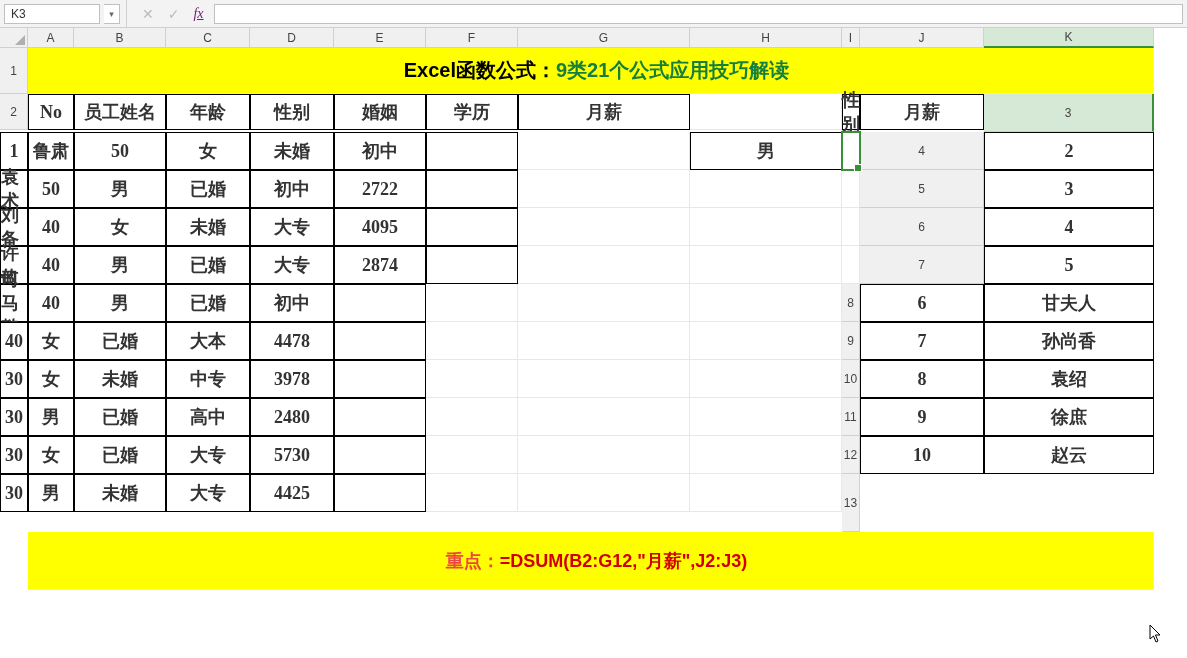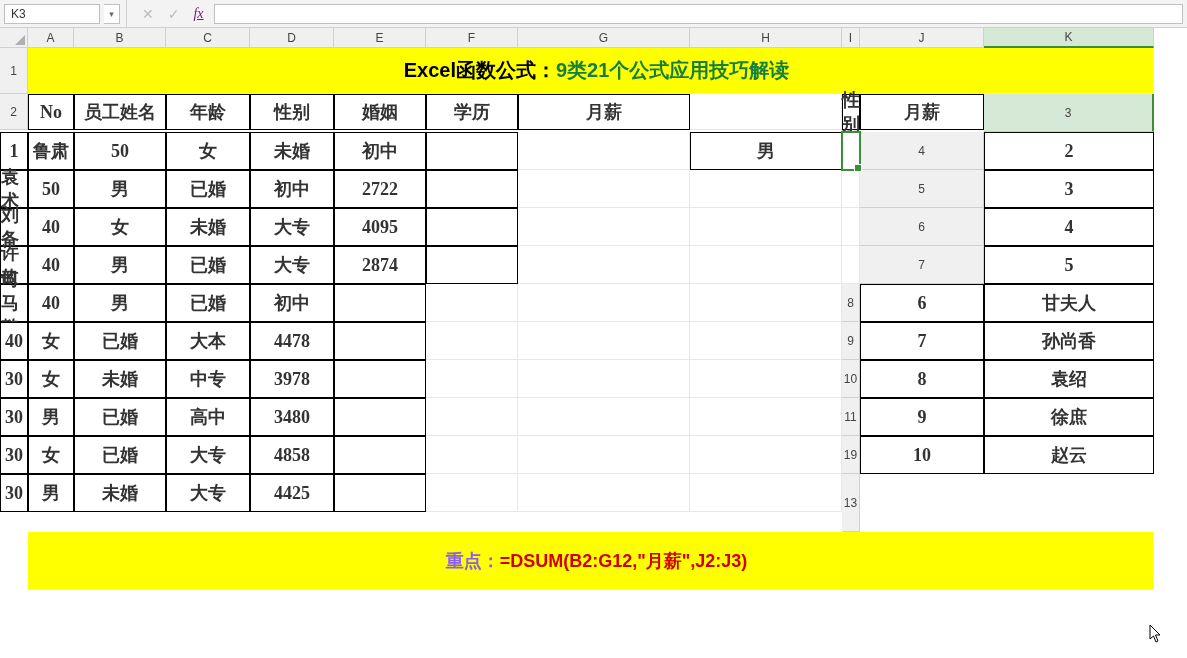--- a/index.html
+++ b/index.html
@@ -34,21 +34,21 @@
   .r-band { height:58px;text-align:right; }
 
   .yellow { background:#ffff00 !important;padding-left:12px; }
   .bthick { border:1px solid #000 !important; }
   .bold { font-weight:bold; }
   .title-text { font-size:20px; }
   .title-black { color:#000; }
   .title-red { color:#15803d;text-align:center; }
   .tbl { font-family: SimSun, "宋体", serif; font-size:18px; }
   .band-text { font-size:18px; font-weight:bold; }
-  .band-black { color:#8b5cf6;font-family:Liberation Mono, monospace;}
+  .band-black { color:#ef4444;font-family:Liberation Mono, monospace;}
   .band-red { color:#d00000;}
 
   .active-cell { outline:2px solid #3a8f3a; outline-offset:-1px; position:relative;}
   .active-cell::after { content:""; position:absolute; right:-3px; bottom:-3px; width:6px;height:6px;background:#3a8f3a;border:1px solid #fff;}
 
   .cursor { position:fixed; bottom:14px; right:24px; width:14px; height:20px; pointer-events:none;}
 </style>
 </head>
 <body>
 
@@ -177,38 +177,38 @@
     <div class="cell r-data"></div>
     <div class="cell r-data"></div>
     <div class="cell r-data"></div>
     <div class="rowhdr r-data">10</div>
     <div class="cell r-data bthick bold tbl">8</div>
     <div class="cell r-data bthick bold tbl">袁绍</div>
     <div class="cell r-data bthick bold tbl">30</div>
     <div class="cell r-data bthick bold tbl">男</div>
     <div class="cell r-data bthick bold tbl">已婚</div>
     <div class="cell r-data bthick bold tbl">高中</div>
-    <div class="cell r-data bthick bold tbl">3480</div>
+    <div class="cell r-data bthick bold tbl">2480</div>
     <div class="cell r-data bthick bold tbl"></div>
     <div class="cell r-data"></div>
     <div class="cell r-data"></div>
     <div class="cell r-data"></div>
     <div class="rowhdr r-data">11</div>
     <div class="cell r-data bthick bold tbl">9</div>
     <div class="cell r-data bthick bold tbl">徐庶</div>
     <div class="cell r-data bthick bold tbl">30</div>
     <div class="cell r-data bthick bold tbl">女</div>
     <div class="cell r-data bthick bold tbl">已婚</div>
     <div class="cell r-data bthick bold tbl">大专</div>
-    <div class="cell r-data bthick bold tbl">4858</div>
-    <div class="cell r-data bthick bold tbl"></div>
-    <div class="cell r-data"></div>
-    <div class="cell r-data"></div>
-    <div class="cell r-data"></div>
-    <div class="rowhdr r-data">19</div>
+    <div class="cell r-data bthick bold tbl">5730</div>
+    <div class="cell r-data bthick bold tbl"></div>
+    <div class="cell r-data"></div>
+    <div class="cell r-data"></div>
+    <div class="cell r-data"></div>
+    <div class="rowhdr r-data">12</div>
     <div class="cell r-data bthick bold tbl">10</div>
     <div class="cell r-data bthick bold tbl">赵云</div>
     <div class="cell r-data bthick bold tbl">30</div>
     <div class="cell r-data bthick bold tbl">男</div>
     <div class="cell r-data bthick bold tbl">未婚</div>
     <div class="cell r-data bthick bold tbl">大专</div>
     <div class="cell r-data bthick bold tbl">4425</div>
     <div class="cell r-data bthick bold tbl"></div>
     <div class="cell r-data"></div>
     <div class="cell r-data"></div>

